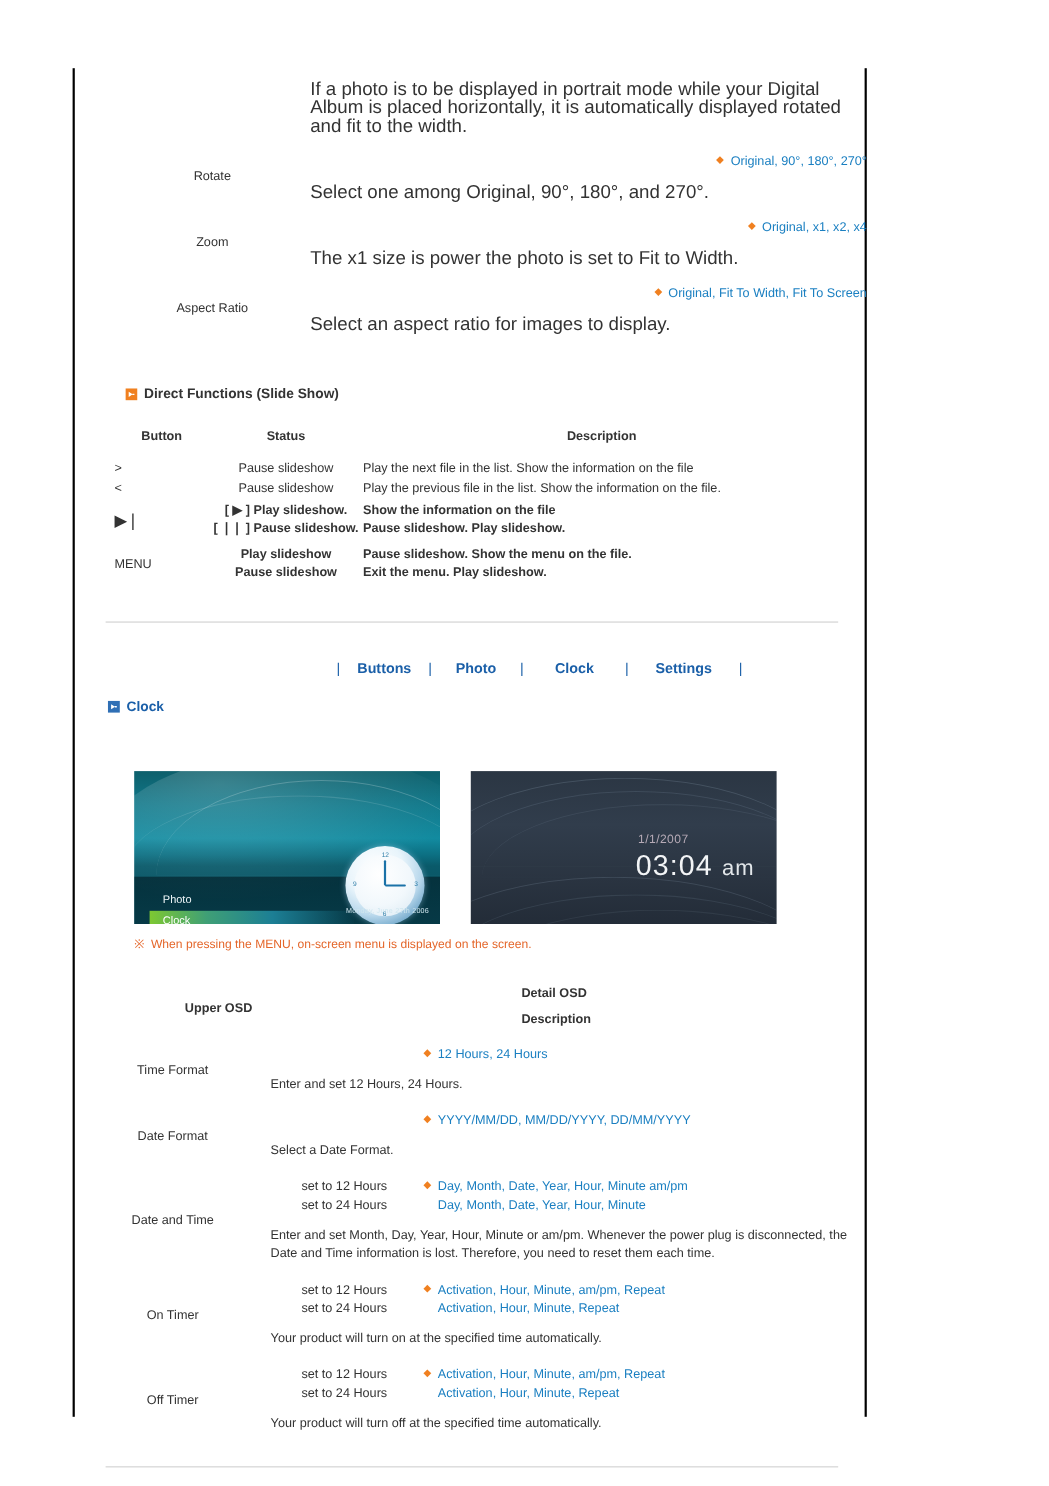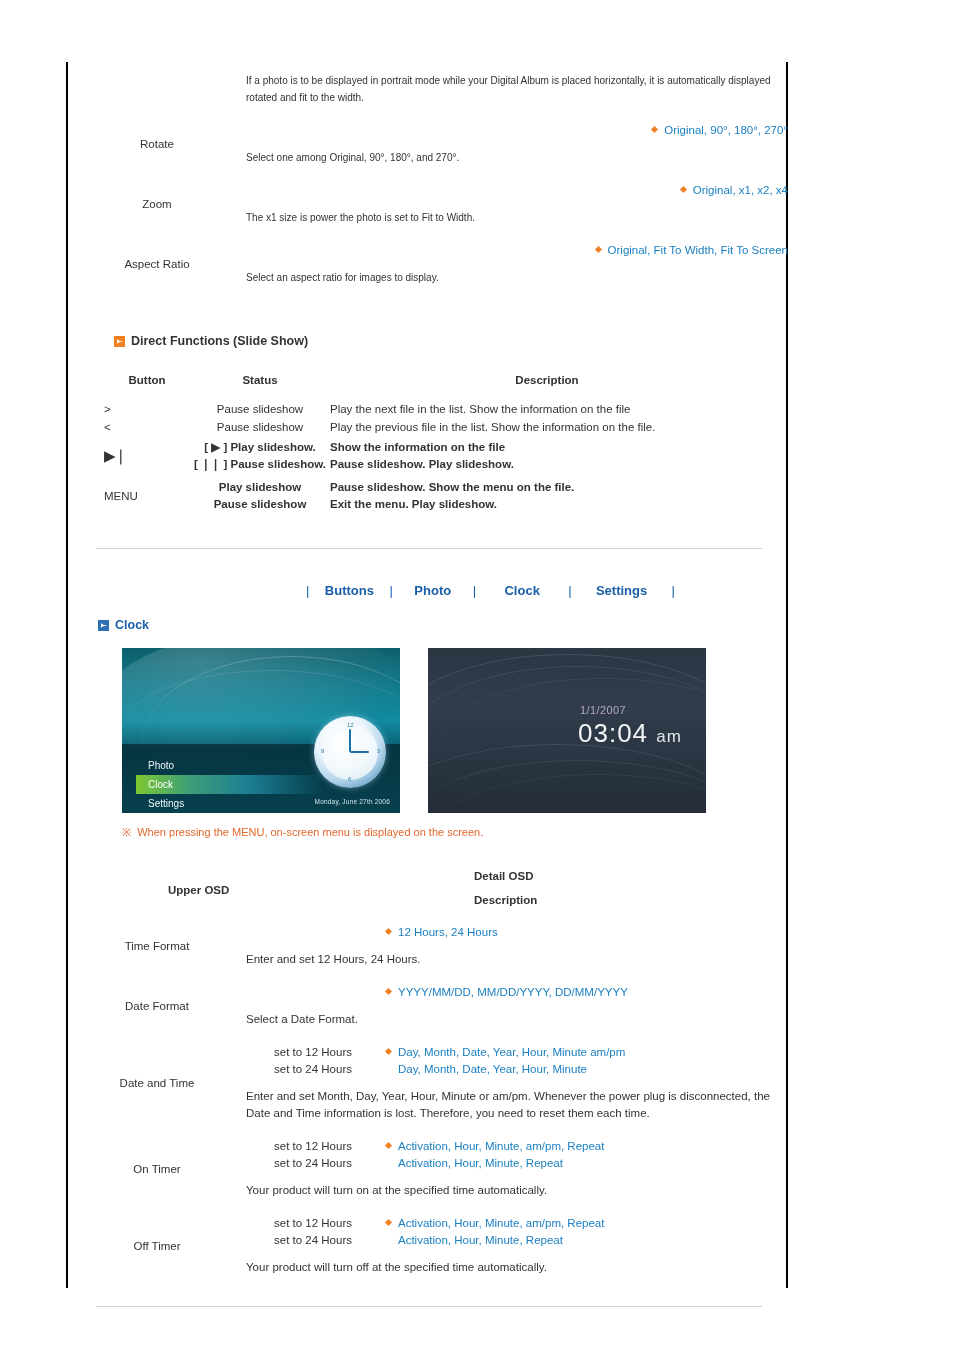--- a/index.html
+++ b/index.html
@@ -31,21 +31,21 @@
   .content {
     position: absolute;
     left: 68px;
     top: 62px;
     width: 720px;
     box-sizing: border-box;
   }
 
   
   .body-text {
-    font-size: 10px;
+    font-size: 17px;
     line-height: 17px;
     color: #333333;
   }
   .link-blue {
     color: #1a7fc1;
     font-size: 11.5px;
     line-height: 17px;
     text-align: right;
   }
 
@@ -66,20 +66,21 @@
     display: flex;
     align-items: center;
     margin-bottom: 2px;
   }
   .spec-label {
     width: 178px;
     min-width: 178px;
     text-align: center;
     font-size: 11.5px;
     color: #333333;
+    padding-left: 36px;
   }
   .spec-body {
     flex: 1;
     padding-left: 0px;
   }
   .spec-body p {
     margin: 0 0 0 0;
   }
   .gap10 { height: 10px; }
   .gap14 { height: 14px; }
@@ -165,23 +166,24 @@
   .nav-item-4 { width: 96px; }
 
   
   .shots {
     display: flex;
     margin-left: 54px;
     gap: 28px;
   }
   .shot {
     width: 278px;
-    height: 165px;
+    height: 139px;
     position: relative;
     overflow: hidden;
+    margin-top: 36px;
   }
 
   
   .shot-teal {
     background:
       linear-gradient(to bottom,
         #0d5f6b 0%, #10788a 22%, #128ba0 44%,
         #0c6f82 55%, #0a5a6a 62%, #0a4f5e 100%);
   }
   .teal-wave {
@@ -291,21 +293,21 @@
     letter-spacing: .4px;
   }
   .dark-time {
     position: absolute;
     left: 150px; top: 70px;
     font-size: 26px;
     color: #f2f4f6;
     letter-spacing: 1px;
     font-weight: 300;
   }
-  .dark-time .ampm { font-size: 17px; color: #e3e7ea; }
+  .dark-time .ampm { font-size: 20px; color: #e3e7ea; }
 
   
   .note {
     display: flex;
     align-items: flex-start;
     margin-left: 54px;
     color: #e4662a;
     font-size: 11px;
     line-height: 15px;
   }

